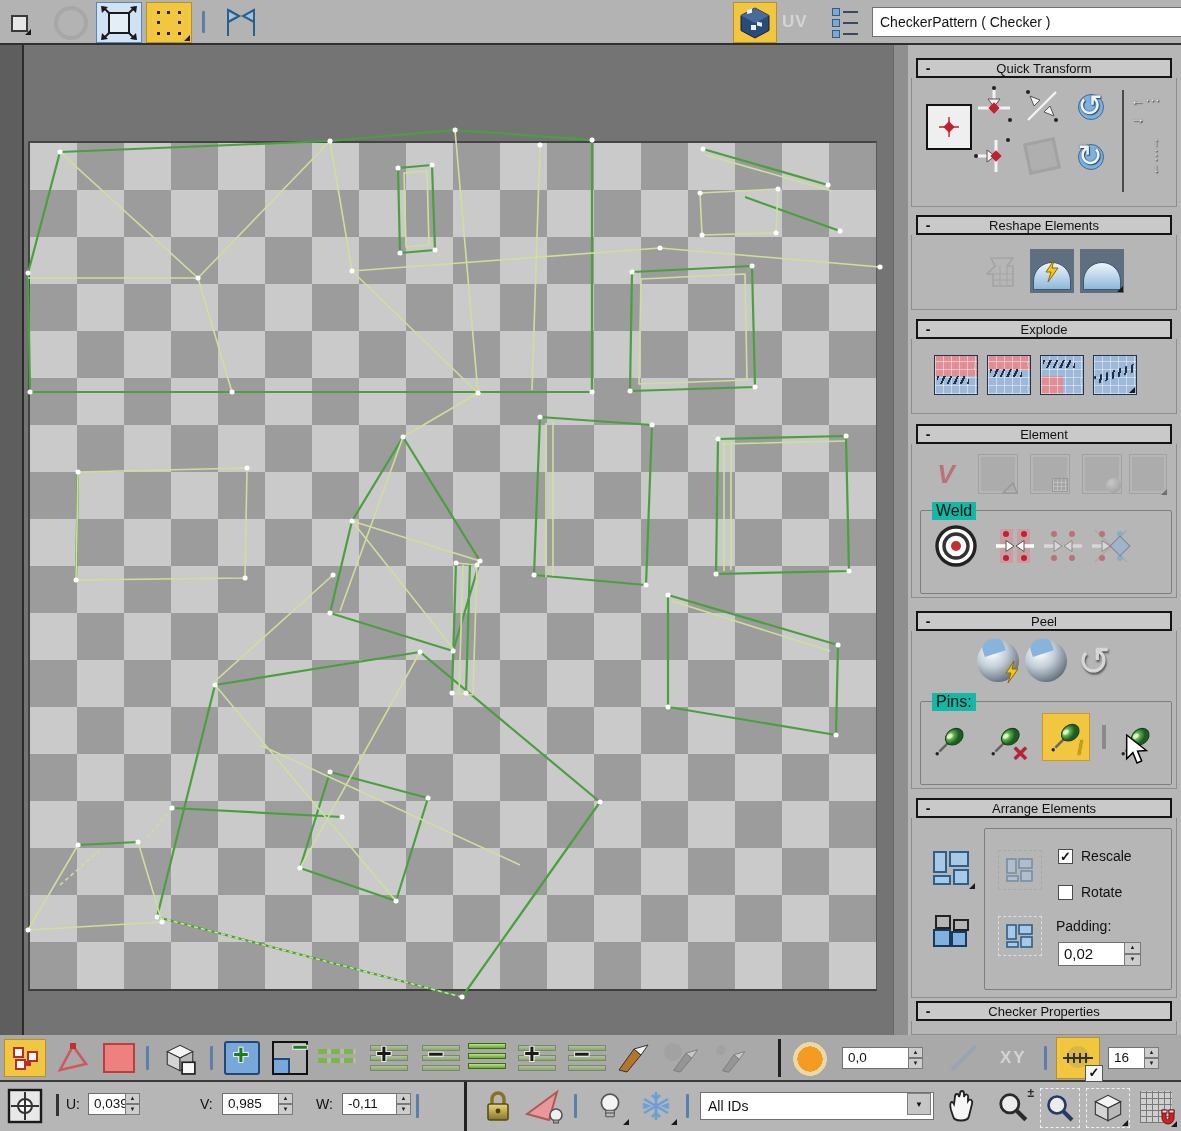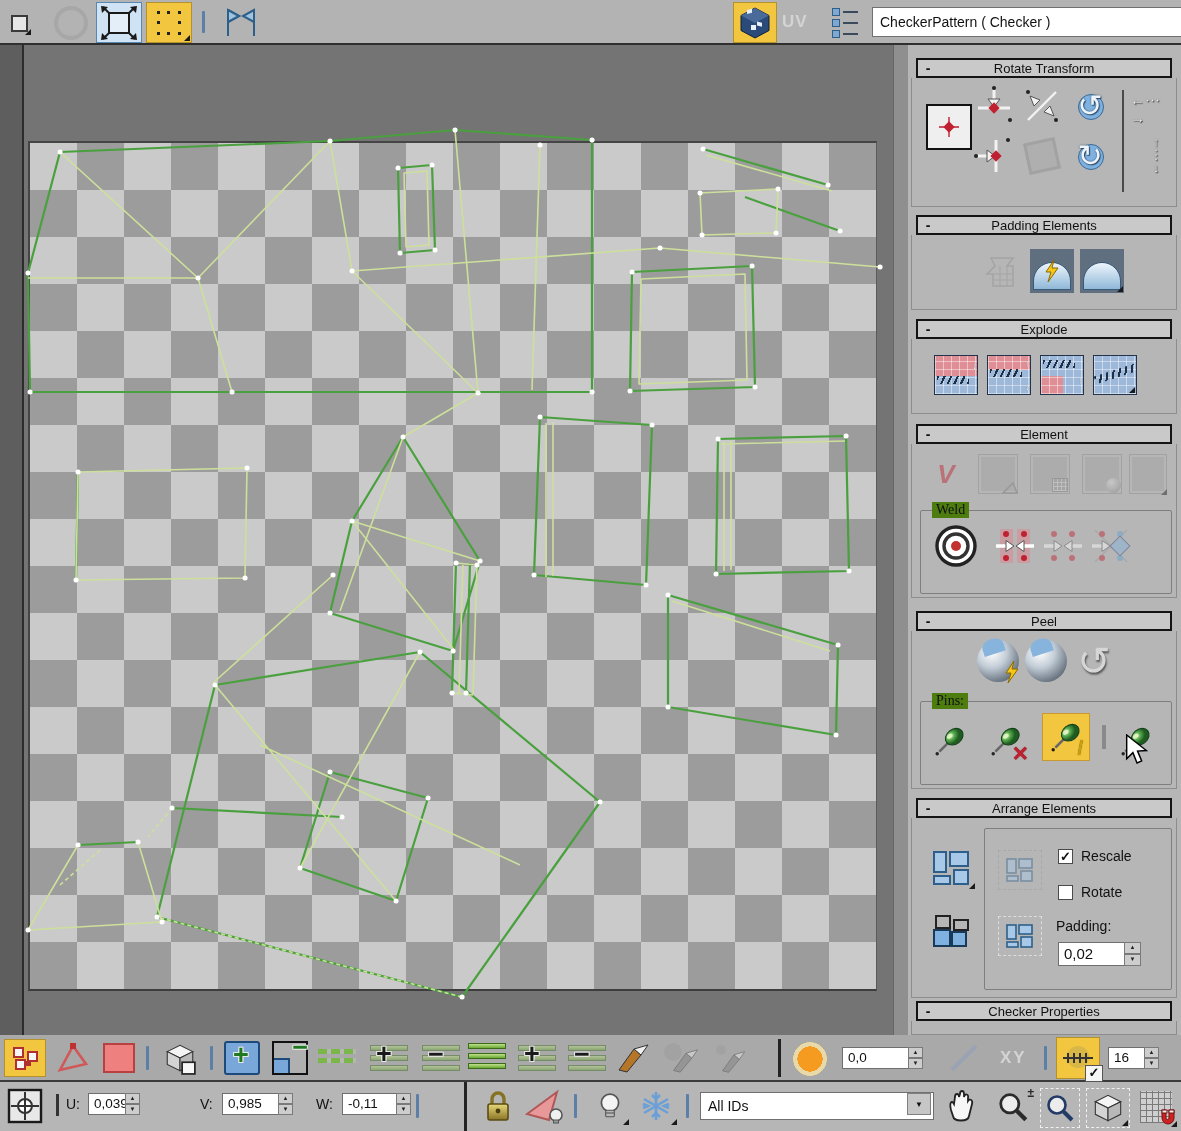--- a/index.html
+++ b/index.html
@@ -34,21 +34,21 @@
     background-position:0 0,47px 47px;background-size:94px 94px;
     border-top:2px solid #454545;border-left:2px solid #454545;border-right:1px solid #5a5a5a;border-bottom:2px solid #3d3d3d;}
   #splitter{left:893px;top:45px;width:15px;height:990px;background:#8f8f8f;border-left:1px solid #666;}
   
   #sidebar{left:908px;top:45px;width:273px;height:990px;background:#b6b6b6;}
   .roll-h{position:absolute;left:8px;width:256px;height:20px;background:#c9c9c9;border:2px solid #141414;box-sizing:border-box;display:flex;align-items:center;font-size:13px;}
   .roll-h .mn{width:20px;text-align:center;font-weight:bold;font-size:14px;line-height:14px;}
   .roll-h .tt{flex:1;text-align:center;margin-right:20px;white-space:nowrap;}
   .roll-b{position:absolute;left:3px;width:266px;background:#b6b6b6;border:1px solid #8d8d8d;border-top:none;box-sizing:border-box;}
   .grpbox{position:absolute;border:1px solid #7e7e7e;border-radius:2px;}
-  .grplbl{position:absolute;background:#4d7c0f;padding:0 4px;font-size:14px;font-family:Liberation Serif, serif;}
+  .grplbl{position:absolute;background:#14b8a6;padding:0 4px;font-size:16px;}
   .icon44{width:44px;height:44px;display:flex;align-items:center;justify-content:center;position:absolute;}
   .white-glyph{color:#f2f2f2;text-shadow:1px 1px 1px #3a3a3a,0 0 1px #3a3a3a;}
   .rotg{font-size:30px;line-height:30px;color:#eef4fa;text-shadow:1px 1px 1px #2a4a6a,0 0 2px #2a4a6a;}
   .bluedisc{position:absolute;width:24px;height:24px;border-radius:50%;background:#7fb2e0;border:1px solid #3a6a96;}
   .cb{width:15px;height:15px;background:#fff;border:1px solid #4a4a4a;display:inline-block;text-align:center;line-height:13px;font-size:13px;font-weight:bold;box-sizing:border-box;}
   .lbl13{font-size:14px;}
   
   .stitch{width:42px;height:38px;border:1px solid #22334a;position:absolute;background:#9db8d8;overflow:hidden;}
   .stitch .grid{position:absolute;inset:0;background-image:repeating-linear-gradient(0deg,rgba(255,255,255,.45) 0 1px,transparent 1px 8px),repeating-linear-gradient(90deg,rgba(255,255,255,.45) 0 1px,transparent 1px 8px);}
   .stitch .red{position:absolute;background:#e08e96;}
@@ -231,21 +231,21 @@
       </g>
       <path stroke="#ffffff" stroke-width="5" stroke-linecap="round" d="M60 107h.1 M330 96h.1 M455 85h.1 M592 95h.1 M28 228h.1 M30 347h.1 M198 233h.1 M352 226h.1 M232 347h.1 M478 348h.1 M540 100h.1 M592 347h.1 M880 222h.1 M660 203h.1 M398 123h.1 M432 120h.1 M435 205h.1 M400 208h.1 M703 104h.1 M828 140h.1 M700 148h.1 M778 144h.1 M776 188h.1 M702 190h.1 M840 186h.1 M632 227h.1 M752 221h.1 M755 342h.1 M630 346h.1 M718 394h.1 M846 391h.1 M849 526h.1 M716 529h.1 M78 427h.1 M247 423h.1 M245 533h.1 M76 535h.1 M403 392h.1 M480 516h.1 M453 606h.1 M330 568h.1 M352 476h.1 M456 518h.1 M452 648h.1 M477 520h.1 M466 648h.1 M540 372h.1 M652 380h.1 M646 540h.1 M534 530h.1 M668 550h.1 M838 600h.1 M836 690h.1 M668 662h.1 M215 640h.1 M420 607h.1 M600 757h.1 M462 952h.1 M157 872h.1 M330 727h.1 M428 753h.1 M396 856h.1 M300 823h.1 M172 763h.1 M342 772h.1 M28 885h.1 M78 800h.1 M138 797h.1 M162 877h.1 M333 530h.1"></path>
     </svg>
   </div>
   <div id="splitter" class="abs"></div>
 
   <div id="sidebar" class="abs">
 
     <div class="roll-h" style="top:13px;">
       <span class="mn">-</span>
-      <span class="tt">Rotate Transform</span>
+      <span class="tt">Quick Transform</span>
     </div>
     <div class="roll-b" style="top:33px;height:129px;">
       <div class="btn" style="left:14px;top:26px;width:46px;height:46px;background:#efefef;border:2px solid #111;">
         <svg width="20" height="20">
             <rect x="6" y="6" width="8" height="8" transform="rotate(45 10 10)" fill="#c02030"></rect>
             <path d="M10 0 V20 M0 10 H20" stroke="#c02030" stroke-width="1.4"></path>
           </svg>
       </div>
       <div class="icon44" style="left:60px;top:6px;">
         <svg width="40" height="40">
@@ -295,21 +295,21 @@
         <span style="display:flex;flex-direction:column;align-items:center;line-height:13px;">
             <span>↑</span>
             <span>⋮</span>
             <span>↓</span>
           </span>
       </div>
     </div>
 
     <div class="roll-h" style="top:170px;">
       <span class="mn">-</span>
-      <span class="tt">Padding Elements</span>
+      <span class="tt">Reshape Elements</span>
     </div>
     <div class="roll-b" style="top:190px;height:75px;">
       <div class="icon44 disabled" style="left:68px;top:14px;">
         <svg width="38" height="38">
             <path d="M8 6 L30 6 L24 14 L30 14 L30 34 L10 34 L10 22 L4 22 L12 14 Z" fill="none" stroke="#8f8f8f" stroke-width="1.6"></path>
             <path d="M10 22 H30 M10 28 H30 M17 14 V34 M24 14 V34" stroke="#8f8f8f"></path>
           </svg>
       </div>
       <div class="icon44" style="left:118px;top:14px;background:#5f6f80;">
         <div style="position:absolute;left:3px;bottom:3px;width:36px;height:26px;border-radius:36px 36px 0 0;background:linear-gradient(#eef5fc,#8fb8d8);border:1px solid #3a5a7a;"></div>

